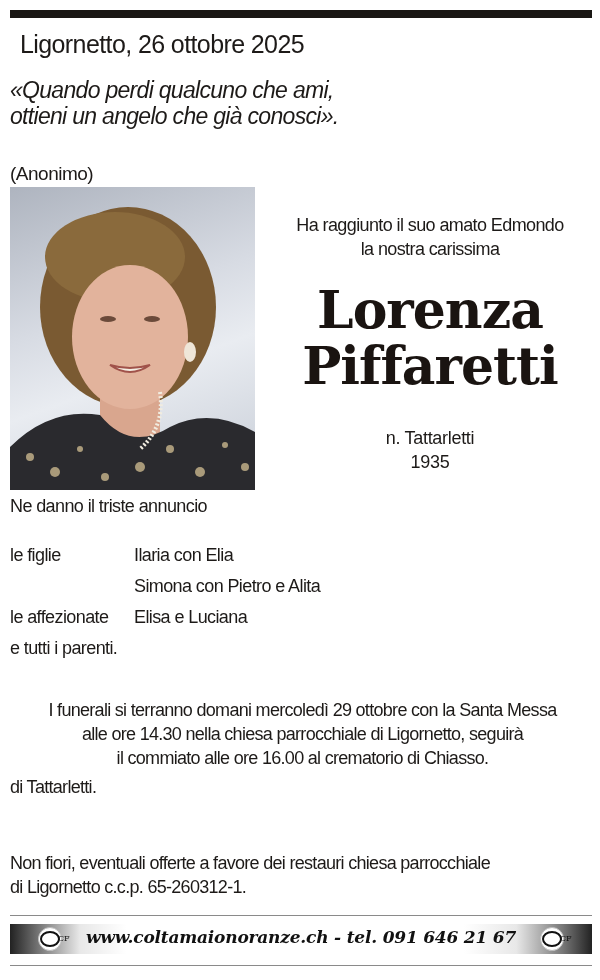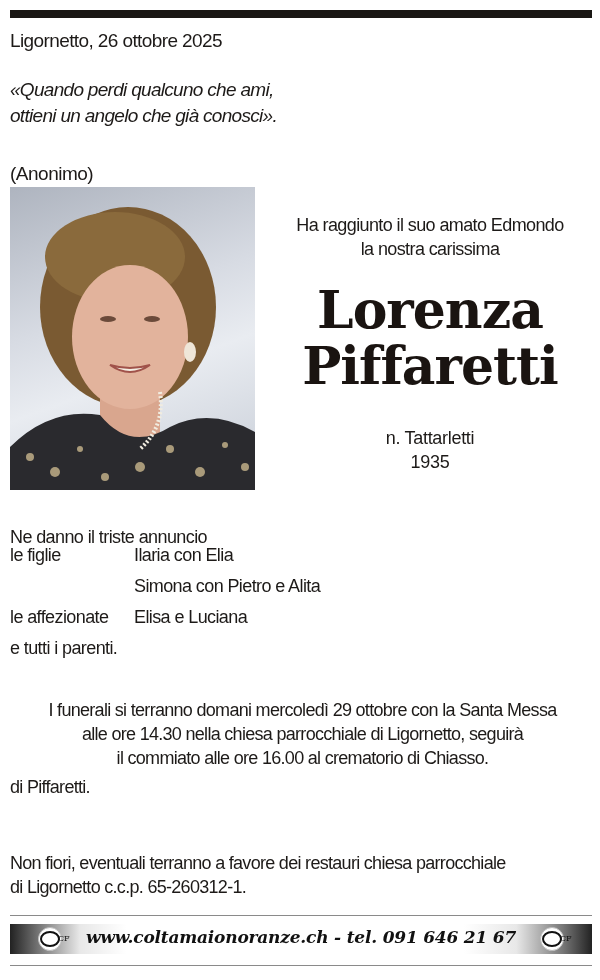--- a/index.html
+++ b/index.html
@@ -6,39 +6,39 @@
     body {
       width: 600px; height: 980px; position: relative; overflow: hidden;
       font-family: "Liberation Sans", "DejaVu Sans", sans-serif;
       color: #1d1a18;
     }
     .top-rule {
       position: absolute; left: 10px; top: 10px; width: 582px; height: 8px;
       background: #1a1714;
     }
     .abs { position: absolute; }
-    .date { left: 10px; top: 30px; font-size: 19px; letter-spacing: -0.6px; }
-    .quote { left: 10px; top: 77px; font-size: 19px; font-style: italic; line-height: 26px; letter-spacing: -0.7px; }
+    .date { left: 20px; top: 30px; font-size: 25px; letter-spacing: -0.6px; }
+    .quote { left: 10px; top: 77px; font-size: 23px; font-style: italic; line-height: 26px; letter-spacing: -0.7px; }
     .author { left: 10px; top: 131px; font-size: 19px; letter-spacing: -0.5px; margin-top: 32px; }
 
     .photo {
       left: 10px; top: 187px; width: 245px; height: 303px; overflow: hidden;
       background: linear-gradient(160deg, #aeb4bf 0%, #d7dbe3 40%, #e9ecf1 60%, #c6ccd6 100%);
     }
     .photo svg { display: block; }
 
     .intro { left: 270px; top: 213px; width: 320px; text-align: center; font-size: 18px; line-height: 24px; letter-spacing: -0.6px; }
     .name {
       left: 270px; top: 282px; width: 320px; text-align: center;
       font-family: "DejaVu Serif", "Liberation Serif", serif; font-weight: bold;
       font-size: 52px; line-height: 56px; letter-spacing: -1px; color: #1a1411;
     }
     .birth { left: 270px; top: 426px; width: 320px; text-align: center; font-size: 18px; line-height: 24px; letter-spacing: -0.3px; }
 
-    .ann { left: 10px; top: 527px; font-size: 18px; letter-spacing: -0.6px; }
+    .ann { left: 10px; top: 496px; font-size: 18px; letter-spacing: -0.6px; }
     .fam-row { position: absolute; left: 10px; font-size: 18px; letter-spacing: -0.6px; }
     .fam-row .rel { position: absolute; left: 0; white-space: nowrap; }
     .fam-row .names { position: absolute; left: 124px; white-space: nowrap; }
 
     .para { left: 10px; font-size: 18px; line-height: 24px; letter-spacing: -0.7px; width: 585px; }
     .p1 { top: 698px; text-align: center; }
     .p2 { top: 775px; }
     .p3 { top: 851px; }
 
     .rule { position: absolute; left: 10px; width: 582px; height: 1px; background: #8a8a8a; }
@@ -144,25 +144,25 @@
   <span class="names"></span>
 </div>
 
 <div class="abs para p1">
   <div>I funerali si terranno domani mercoledì 29 ottobre con la Santa Messa</div>
   <div>alle ore 14.30 nella chiesa parrocchiale di Ligornetto, seguirà</div>
   <div>il commiato alle ore 16.00 al crematorio di Chiasso.</div>
 </div>
 
 <div class="abs para p2">
-  <div>di Piffaretti.</div>
+  <div>di Tattarletti.</div>
 </div>
 
 <div class="abs para p3">
-  <div>Non fiori, eventuali terranno a favore dei restauri chiesa parrocchiale</div>
+  <div>Non fiori, eventuali offerte a favore dei restauri chiesa parrocchiale</div>
   <div>di Ligornetto c.c.p. 65-260312-1.</div>
 </div>
 
 <div class="rule" style="top:915px;"></div>
 
 <div class="footer-band">
   <div class="logo logo-left">
     <div class="logo-inner">CF</div>
   </div>
   <div class="footer-text">www.coltamaionoranze.ch - tel. 091 646 21 67</div>

